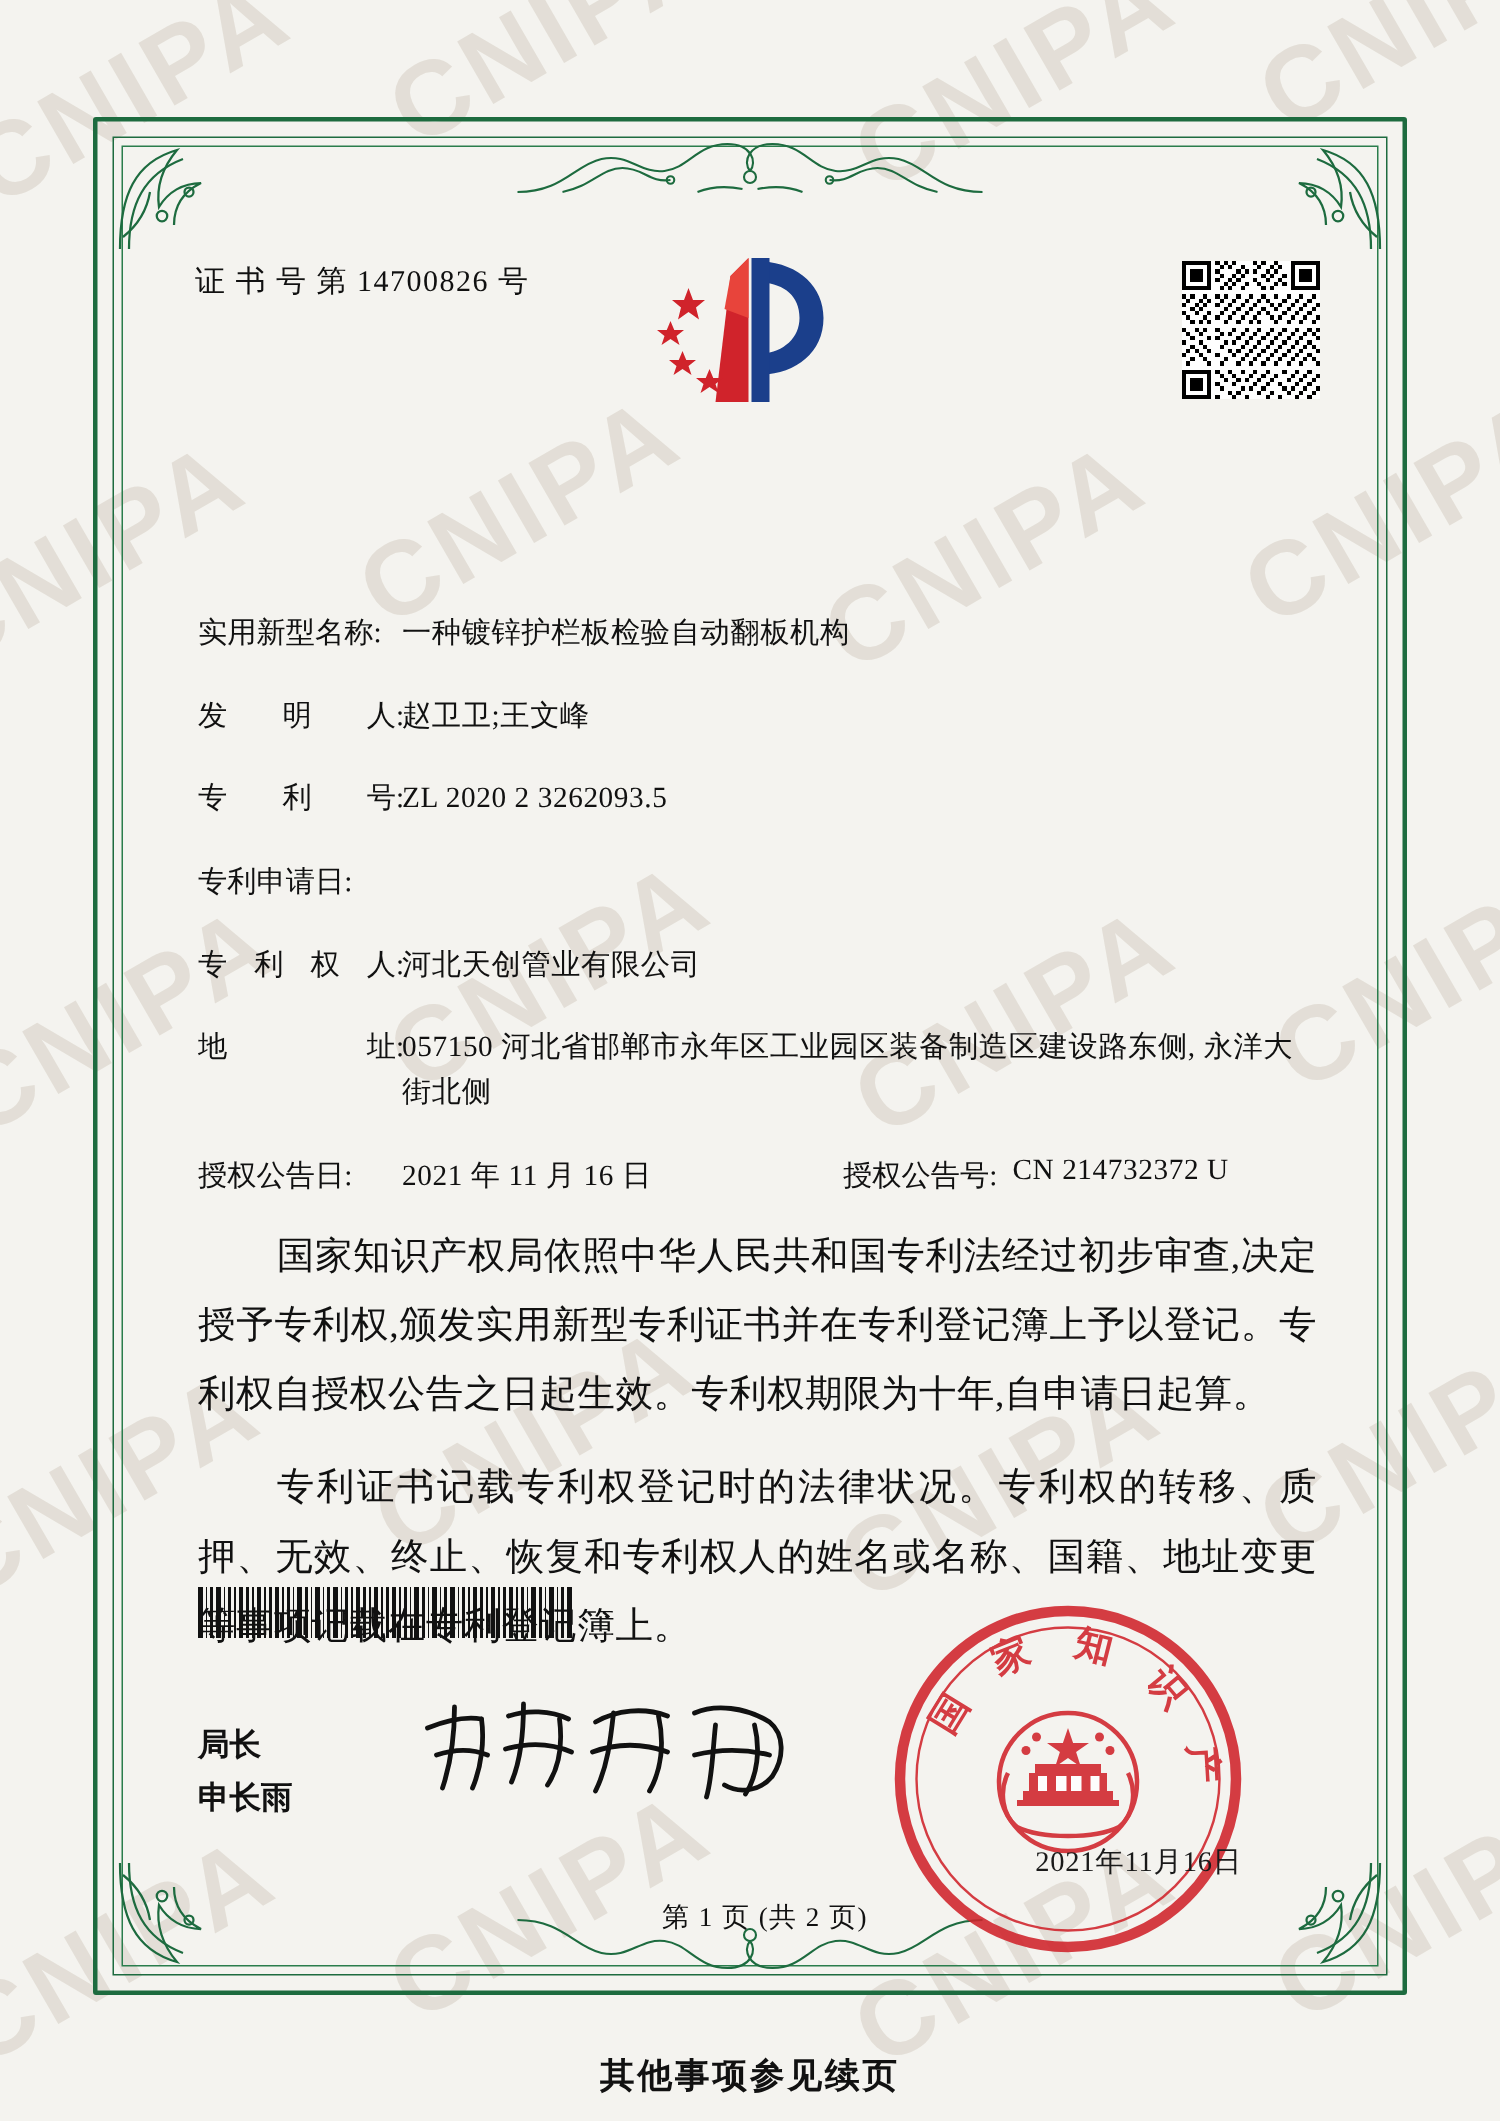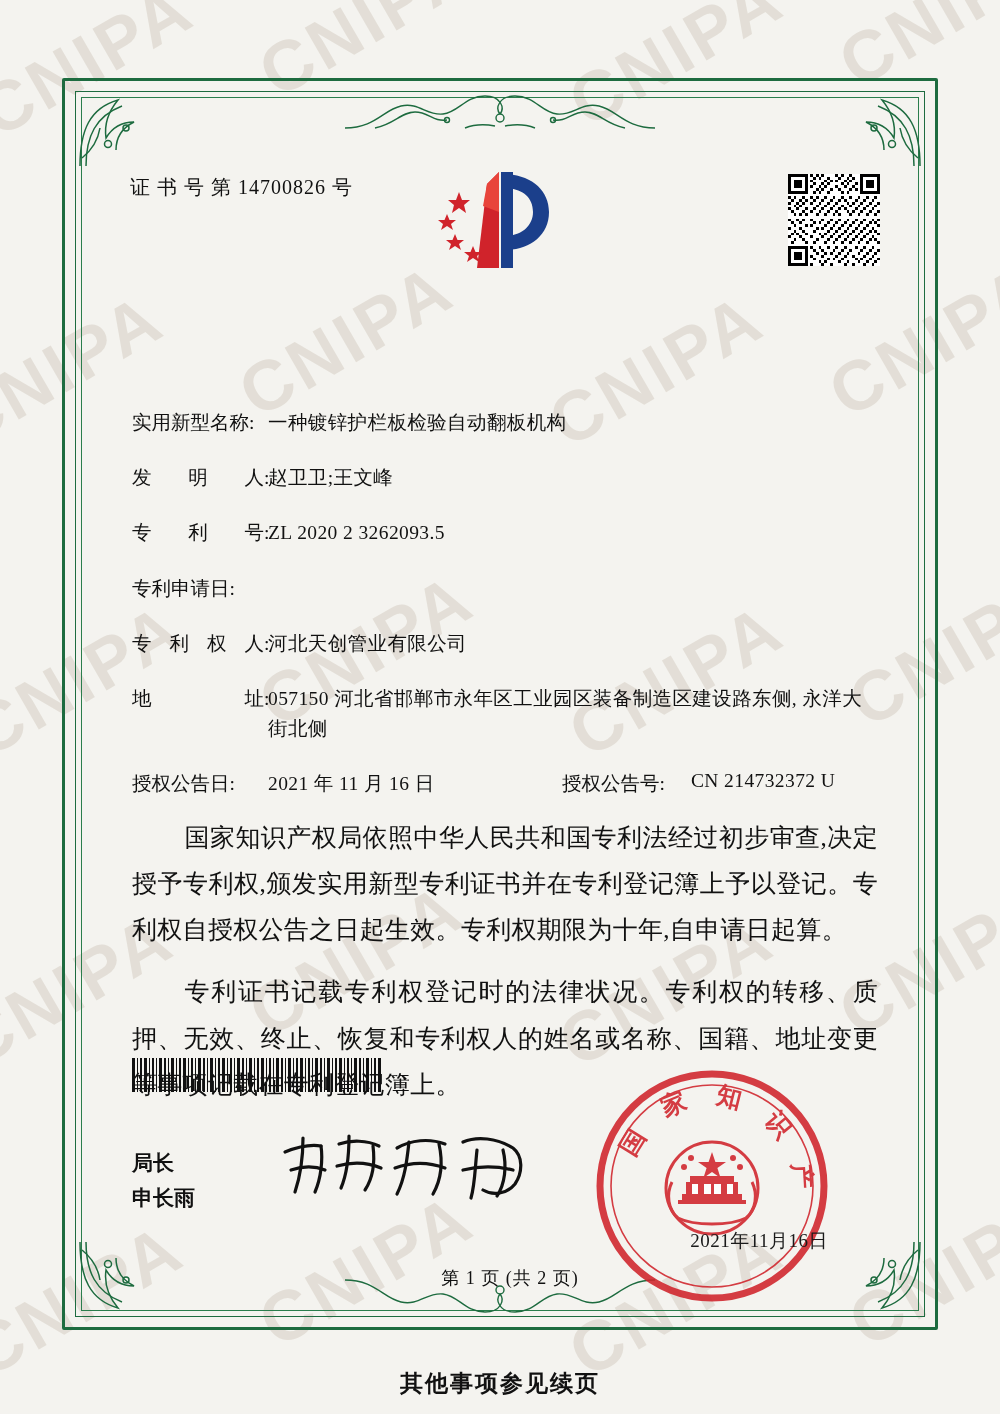--- a/index.html
+++ b/index.html
@@ -688,21 +688,21 @@
         <div class="field-label"><span class="label-spread">地址</span>:</div>
         <div class="field-value">057150 河北省邯郸市永年区工业园区装备制造区建设路东侧, 永洋大街北侧</div>
       </div>
 
       <div class="row-two">
         <div class="col-a">
           <div class="field-label">授权公告日:</div>
           <div class="field-value">2021 年 11 月 16 日</div>
         </div>
         <div class="col-b">
-          <div class="field-label" style="width:auto;margin-right:26px;">授权公告号:</div>
+          <div class="field-label" style="width:auto;margin-right:10px;">授权公告号:</div>
           <div class="field-value mono">CN 214732372 U</div>
         </div>
       </div>
 
       <div class="para">国家知识产权局依照中华人民共和国专利法经过初步审查,决定授予专利权,颁发实用新型专利证书并在专利登记簿上予以登记。专利权自授权公告之日起生效。专利权期限为十年,自申请日起算。</div>
       <div class="para">专利证书记载专利权登记时的法律状况。专利权的转移、质押、无效、终止、恢复和专利权人的姓名或名称、国籍、地址变更等事项记载在专利登记簿上。</div>
     </div>
 
     <svg class="barcode" viewBox="0 0 300 34" shape-rendering="crispEdges">
       <rect width="300" height="34" fill="#ffffff" opacity="0"></rect>

